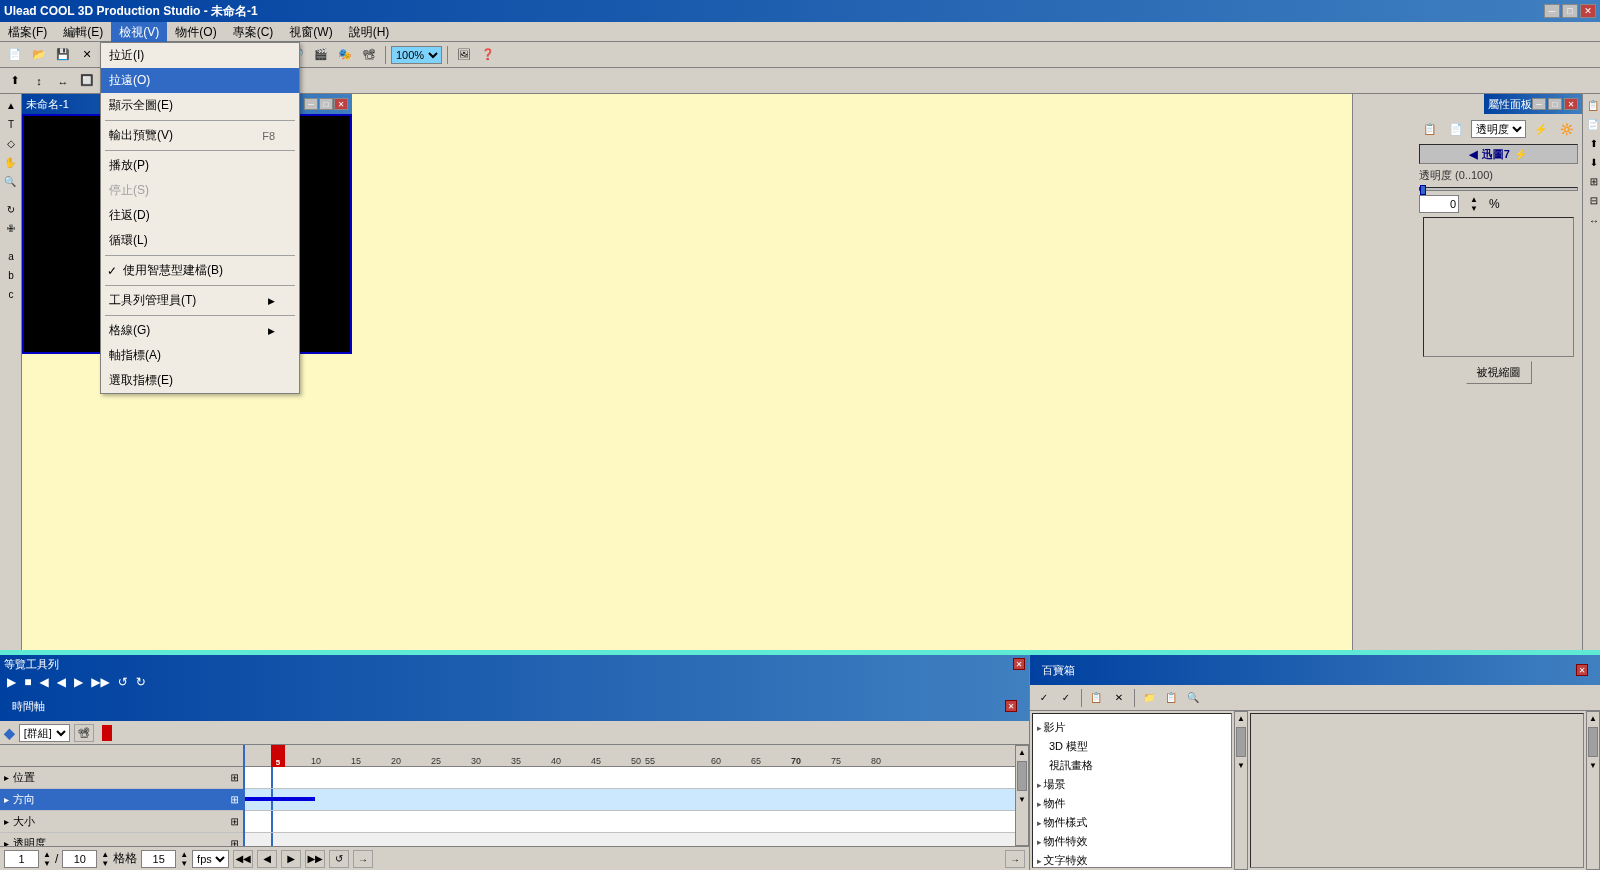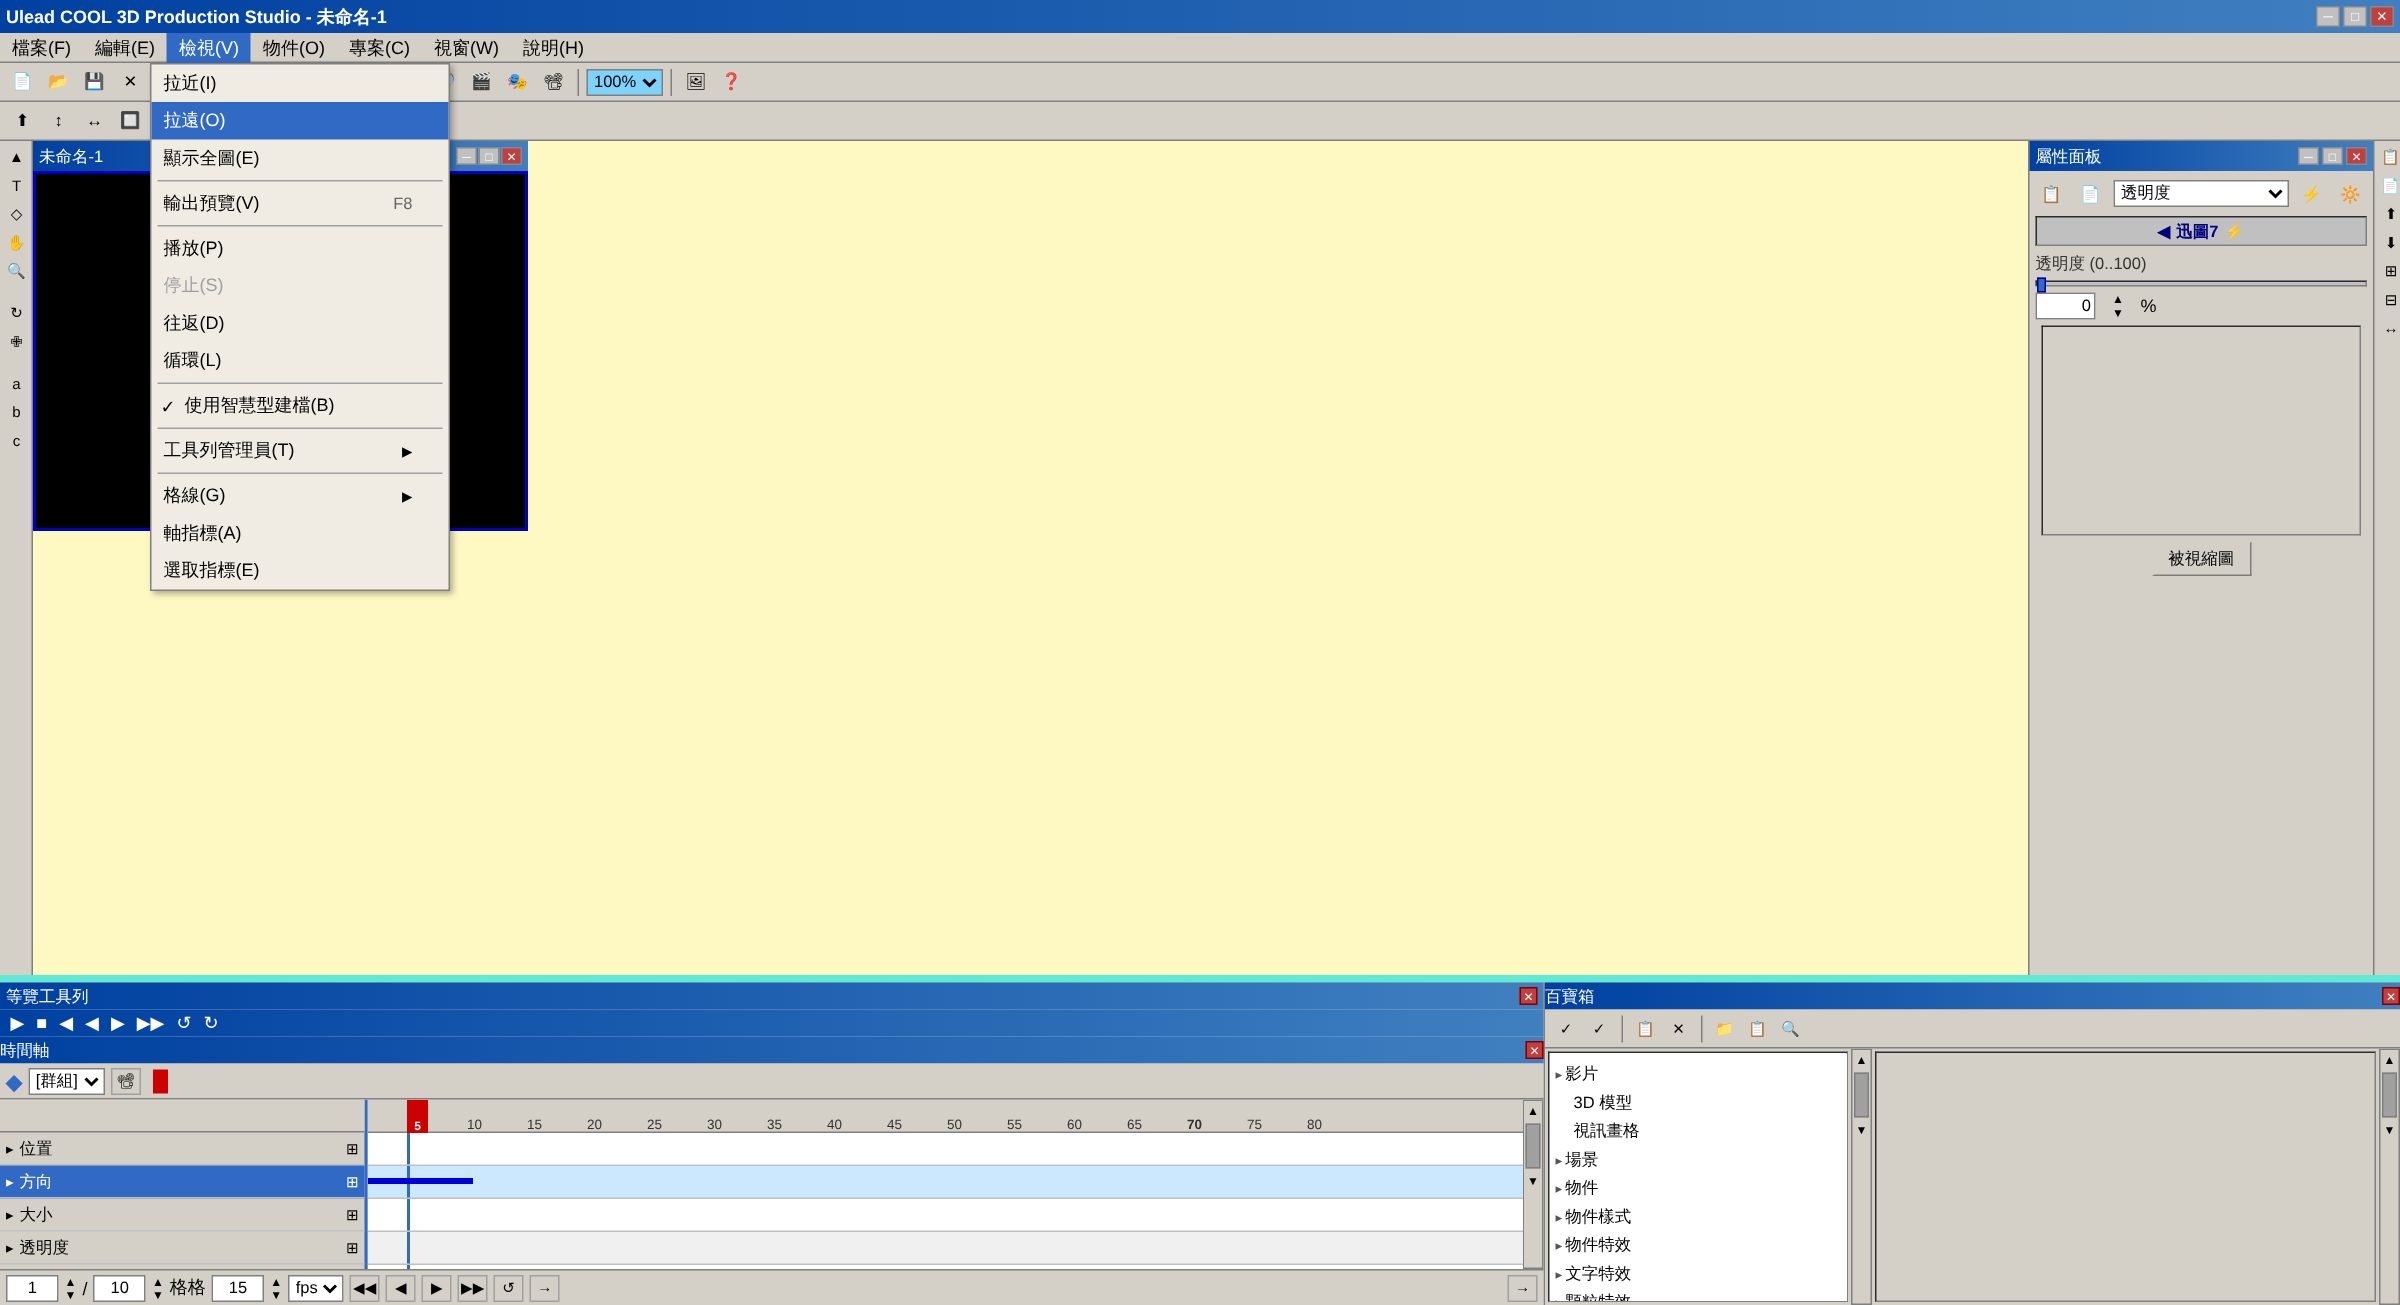--- a/index.html
+++ b/index.html
@@ -169,20 +169,21 @@
       border: 2px solid #0000c0;
     }
 
     
     .right-panel {
       width: 230px;
       background: #d4d0c8;
       border-left: 1px solid #808080;
       display: flex;
       flex-direction: column;
+      align-items: flex-end;
     }
     .right-panel-title {
       background: linear-gradient(to right, #0040a0, #4080c0);
       color: white;
       height: 20px;
       display: flex;
       align-items: center;
       padding: 0 4px;
       font-size: 11px;
       justify-content: space-between;
@@ -282,24 +283,24 @@
     .timeline-panel {
       flex: 1;
       background: #d4d0c8;
       display: flex;
       flex-direction: column;
       border-right: 1px solid #808080;
     }
     .panel-title-bar {
       background: linear-gradient(to right, #0040a0, #4080c0);
       color: white;
-      height: 18px;
-      display: flex;
-      align-items: center;
-      padding: 0 0;
+      height: 30px;
+      display: flex;
+      align-items: center;
+      padding: 0 12px;
       font-size: 11px;
       justify-content: space-between;
     }
     .panel-close-btn {
       width: 12px; height: 12px;
       background: #c04040;
       border: 1px solid #800000;
       color: white;
       font-size: 8px;
       display: flex; align-items: center; justify-content: center;
@@ -792,21 +793,21 @@
             <div class="tl-tick" style="left:26px;"></div>
             <div class="tl-tick" style="left:66px;">10</div>
             <div class="tl-tick" style="left:106px;">15</div>
             <div class="tl-tick" style="left:146px;">20</div>
             <div class="tl-tick" style="left:186px;">25</div>
             <div class="tl-tick" style="left:226px;">30</div>
             <div class="tl-tick" style="left:266px;">35</div>
             <div class="tl-tick" style="left:306px;">40</div>
             <div class="tl-tick" style="left:346px;">45</div>
             <div class="tl-tick" style="left:386px;">50</div>
-            <div class="tl-tick" style="left:426px;">55</div>
+            <div class="tl-tick" style="left:400px;">55</div>
             <div class="tl-tick" style="left:466px;">60</div>
             <div class="tl-tick" style="left:506px;">65</div>
             <div class="tl-tick" style="left:546px;font-weight:bold;">70</div>
             <div class="tl-tick" style="left:586px;">75</div>
             <div class="tl-tick" style="left:626px;">80</div>
           </div>
 
           <div class="tl-tracks-body">
             <div class="tl-track-row">
               <div class="tl-marker" style="left:26px;"></div>

